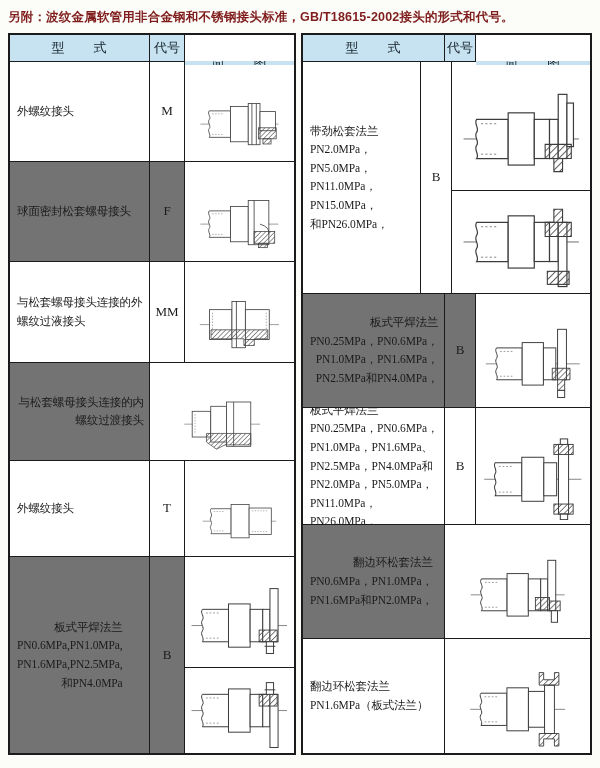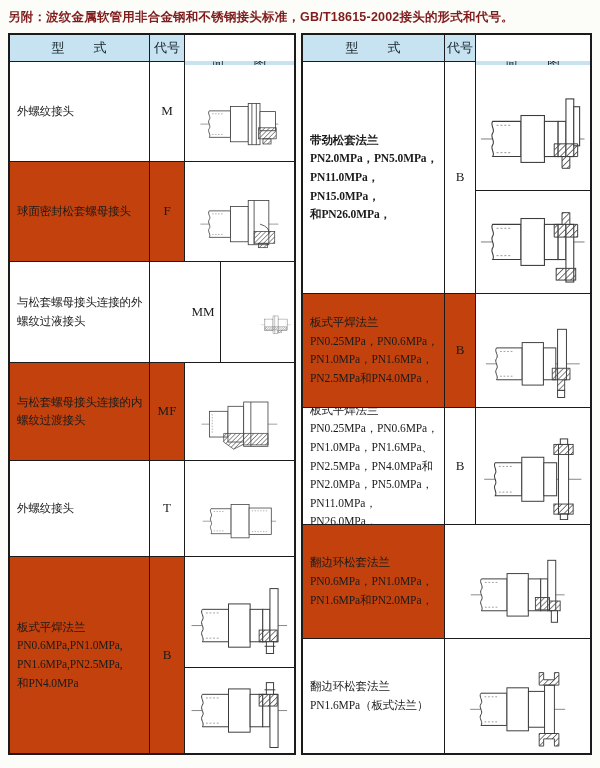--- a/index.html
+++ b/index.html
@@ -37,21 +37,21 @@
     font-size:13px;color:#14222b;letter-spacing:1px;
   }
   .c-type{
     justify-content:flex-start;text-align:left;
     padding:2px 5px 2px 7px;
     font-size:11.5px;line-height:1.62;letter-spacing:-0.1px;
     white-space:pre-line;
   }
   .c-code{justify-content:center;font-size:13px;}
   .c-diag{flex:1;justify-content:center;padding:2px;}
-  .hl{background:#c2410c;}
+  .hl{background:#737373;text-align:right;}
   .dstack{flex:1;display:flex;flex-direction:column;padding:0;align-items:stretch;}
   .dsub{flex:1;display:flex;align-items:center;justify-content:center;min-height:0;}
   .dsub + .dsub{border-top:1px solid #1b1b1b;}
   svg.diag{width:96%;max-height:96%;}
   svg .ln{fill:#ffffff;stroke:#3c3c3c;stroke-width:1.1;}
   svg .nf{fill:none;stroke:#3c3c3c;stroke-width:1.1;}
   svg .hx{fill:url(#hp);stroke:#3c3c3c;stroke-width:1;}
   svg .cl{stroke:#5a5a5a;stroke-width:0.8;}
   svg .dt{stroke:#777;stroke-width:0.8;stroke-dasharray:2 2;fill:none;}
   .hidden-defs{position:absolute;width:0;height:0;}
@@ -112,40 +112,39 @@
               <rect class="ln" x="44" y="21" width="24" height="48"></rect>
               <rect class="ln" x="68" y="13" width="28" height="60"></rect>
               <line class="nf" x1="76" y1="13" x2="76" y2="73"></line>
               <path class="nf" d="M84,45 q14,4 12,14"></path>
               <rect class="hx" x="76" y="55" width="28" height="16"></rect>
               <rect class="hx" x="82" y="71" width="12" height="6"></rect>
             </svg>
         </div>
       </div>
 
-      <div class="row" style="height:101px;flex:none;gap:36px;">
+      <div class="row" style="height:101px;flex:none;">
         <div class="cell c-type" style="width:140px;">与松套螺母接头连接的外螺纹过液接头</div>
         <div class="cell c-code" style="width:35px;">MM</div>
         <div class="cell c-diag">
           <svg class="diag" viewBox="0 0 112 90">
               <line class="cl" x1="3" y1="45" x2="109" y2="45"></line>
               <rect class="ln" x="16" y="25" width="30" height="40"></rect>
               <line class="dt" x1="20" y1="29" x2="20" y2="61"></line>
               <rect class="ln" x="46" y="14" width="18" height="62"></rect>
               <line class="nf" x1="52" y1="14" x2="52" y2="76"></line>
               <rect class="ln" x="64" y="25" width="32" height="40"></rect>
               <line class="dt" x1="92" y1="29" x2="92" y2="61"></line>
               <path class="hx" d="M18,52 H94 V64 H76 V73 H62 V64 H18 Z"></path>
             </svg>
         </div>
       </div>
 
       <div class="row" style="height:98px;flex:none;">
         <div class="cell c-type hl" style="width:140px;">与松套螺母接头连接的内螺纹过渡接头</div>
-        <div class="cell c-code hl" style="width:35px;">MF</div>
         <div class="cell c-diag">
           <svg class="diag" viewBox="0 0 112 90">
               <line class="cl" x1="3" y1="45" x2="109" y2="45"></line>
               <rect class="ln" x="14" y="27" width="26" height="36"></rect>
               <line class="dt" x1="18" y1="31" x2="18" y2="59"></line>
               <rect class="ln" x="40" y="20" width="22" height="50"></rect>
               <rect class="ln" x="62" y="14" width="34" height="62"></rect>
               <line class="nf" x1="72" y1="14" x2="72" y2="76"></line>
               <path class="hx" d="M34,58 H96 V74 H60 L48,80 L34,70 Z"></path>
             </svg>
@@ -211,21 +210,21 @@
     </div>
 
     <div class="tbl tbl-right">
       <div class="row hdr" style="height:27px;flex:none;">
         <div class="cell" style="width:142px;">型　　式</div>
         <div class="cell" style="width:31px;letter-spacing:0;">代号</div>
         <div class="cell c-diag">简　　图</div>
       </div>
 
       <div class="row" style="height:232px;flex:none;">
-        <div class="cell c-type" style="width:142px;font-weight:bold;">带劲松套法兰
+        <div class="cell c-type" style="width:118px;">带劲松套法兰
 PN2.0MPa，PN5.0MPa，
 PN11.0MPa，PN15.0MPa，
 和PN26.0MPa，</div>
         <div class="cell c-code" style="width:31px;">B</div>
         <div class="cell dstack">
           <div class="dsub">
             <svg class="diag" viewBox="0 0 112 90">
                 <line class="cl" x1="3" y1="45" x2="109" y2="45"></line>
                 <path class="ln" d="M15,27 C12,31 18,35 15,39 C12,43 18,47 15,51 C12,55 18,59 15,63 L44,63 L44,27 Z"></path>
                 <line class="dt" x1="19" y1="31" x2="33" y2="31"></line>

